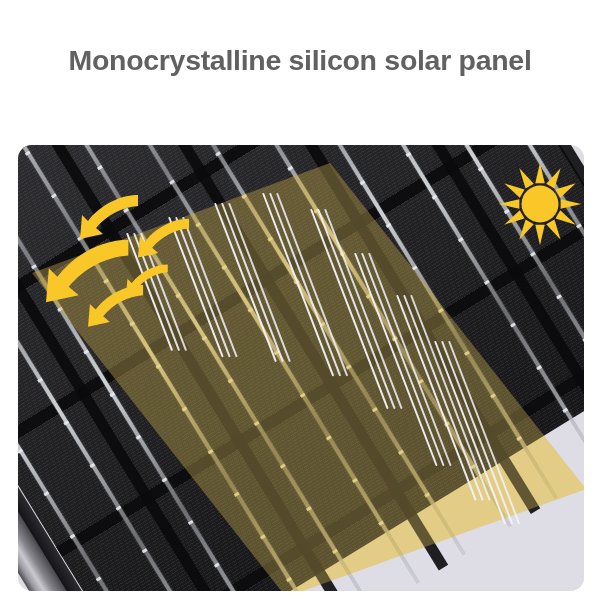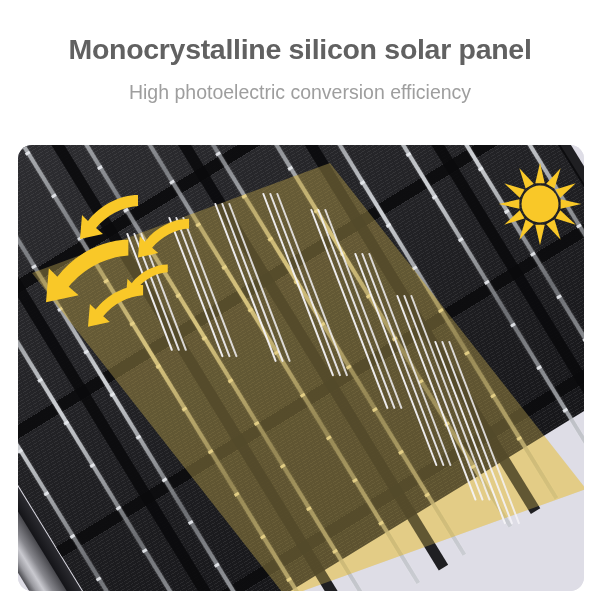--- a/index.html
+++ b/index.html
@@ -8,21 +8,21 @@
     width:600px; height:600px; overflow:hidden;
     background:#ffffff;
     font-family:"Liberation Sans", sans-serif;
   }
   .page{ position:relative; width:600px; height:600px; background:#fff; }
 
   
   .header{ position:absolute; left:0; top:0; width:600px; text-align:center; }
   .title{
     font-size:28.5px; font-weight:bold; color:#616161;
-    letter-spacing:-0.3px; line-height:1; padding-top:35px;
+    letter-spacing:-0.3px; line-height:1; padding-top:46px;
     white-space:nowrap;
   }
   .subtitle{
     font-size:19.5px; font-weight:normal; color:#9e9e9e;
     letter-spacing:0px; line-height:1; padding-top:19px;
     white-space:nowrap;
   }
 
   
   .card{
@@ -131,21 +131,20 @@
   .arrow{ position:absolute; }
   .arrow svg{ display:block; }
 </style>
 </head>
 <body>
 
 <div class="page">
 
   <div class="header">
     <div class="title">Monocrystalline silicon solar panel</div>
-    <div class="subtitle">High photoelectric conversion efficiency</div>
   </div>
 
   <div class="card">
     <div class="card-bg"></div>
 
     <div class="panel-wrap">
       <div class="panel-body">
         <div class="panel-fingers"></div>
         <div class="panel-cellgaps"></div>
         <div class="busbars" id="busbars">

